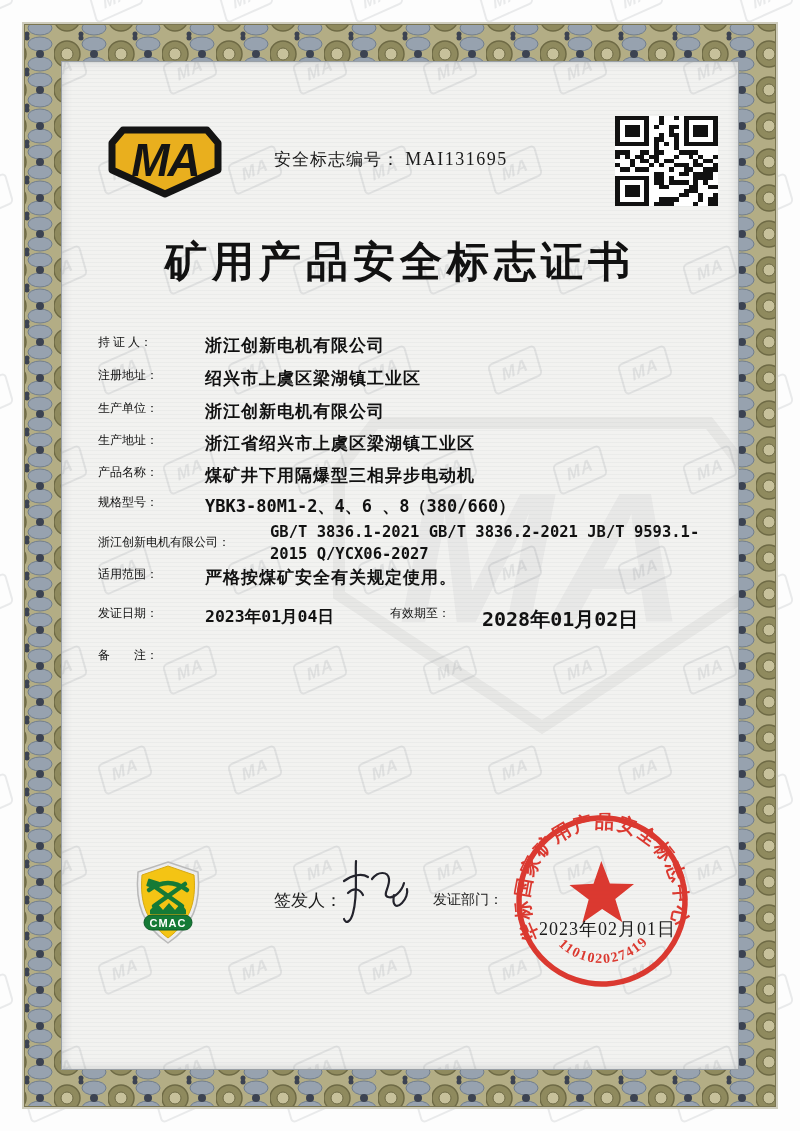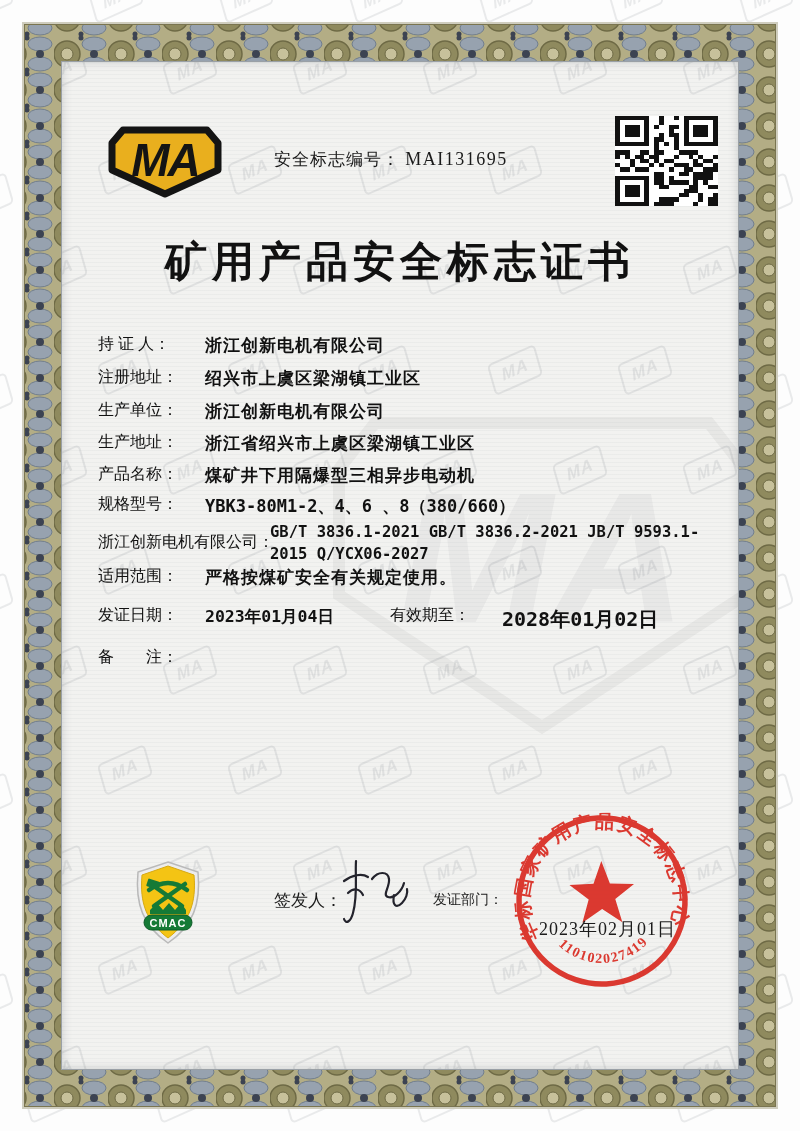--- a/index.html
+++ b/index.html
@@ -35,21 +35,21 @@
   .certno { position:absolute; left:212px; top:86px; font-size:17px; letter-spacing:1px;
             white-space:nowrap; }
   .certno .no { font-family:"Liberation Serif", serif; font-size:18px; letter-spacing:1.5px; }
   .qr { position:absolute; left:553px; top:54px; }
 
   .title { position:absolute; left:0; top:172px; width:100%; text-align:center;
            font-size:42px; font-weight:900; letter-spacing:5px; color:#111; }
 
   
   .row { position:absolute; left:36px; width:612px; display:flex; align-items:flex-start; }
-  .label { width:107px; flex:0 0 107px; font-size:16px; white-space:nowrap; color:#111; }
+  .label { width:107px; flex:0 0 107px; font-size:12px; white-space:nowrap; color:#111; }
   .label.wide { width:172px; flex:0 0 172px; }
   .value { font-size:17px; font-weight:600; color:#111; letter-spacing:1px; }
   .mono  { font-family:"DejaVu Sans Mono", monospace; font-weight:700; font-size:15.5px;
            letter-spacing:0; color:#111; padding-top:1px; }
   .std-val { width:448px; line-height:22px; }
   .dates .gap { width:56px; flex:0 0 56px; }
 
   .statement { position:absolute; left:36px; top:682px; width:618px;
                font-size:17.5px; font-weight:600; line-height:26.5px;
                text-indent:2em; letter-spacing:.5px; color:#111; }

